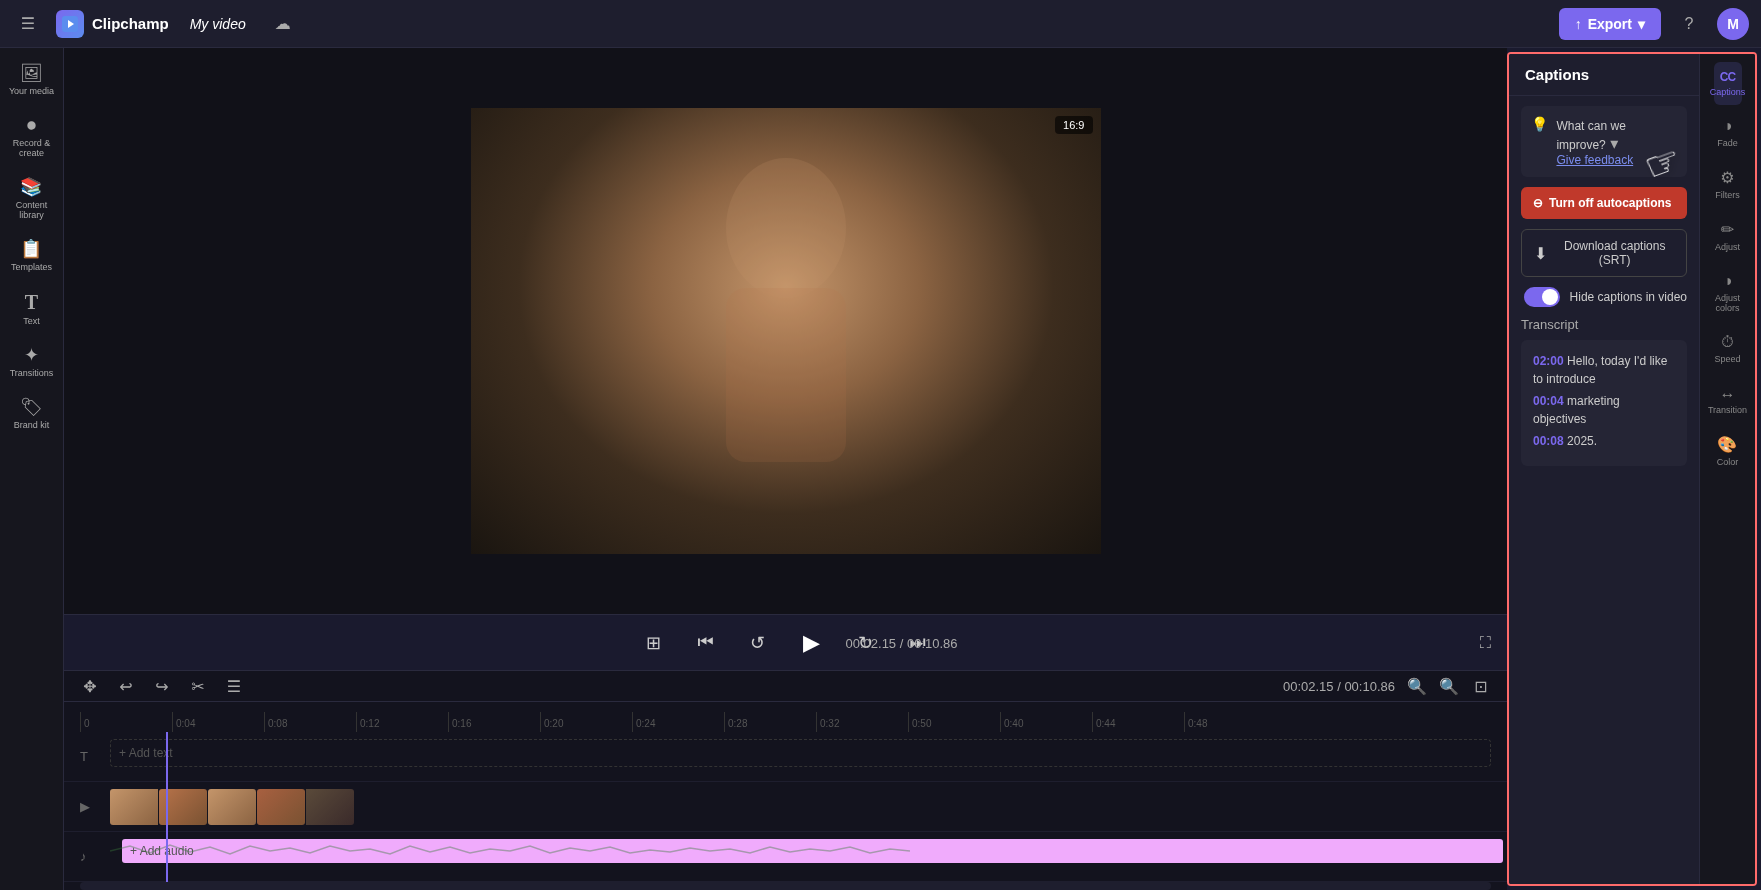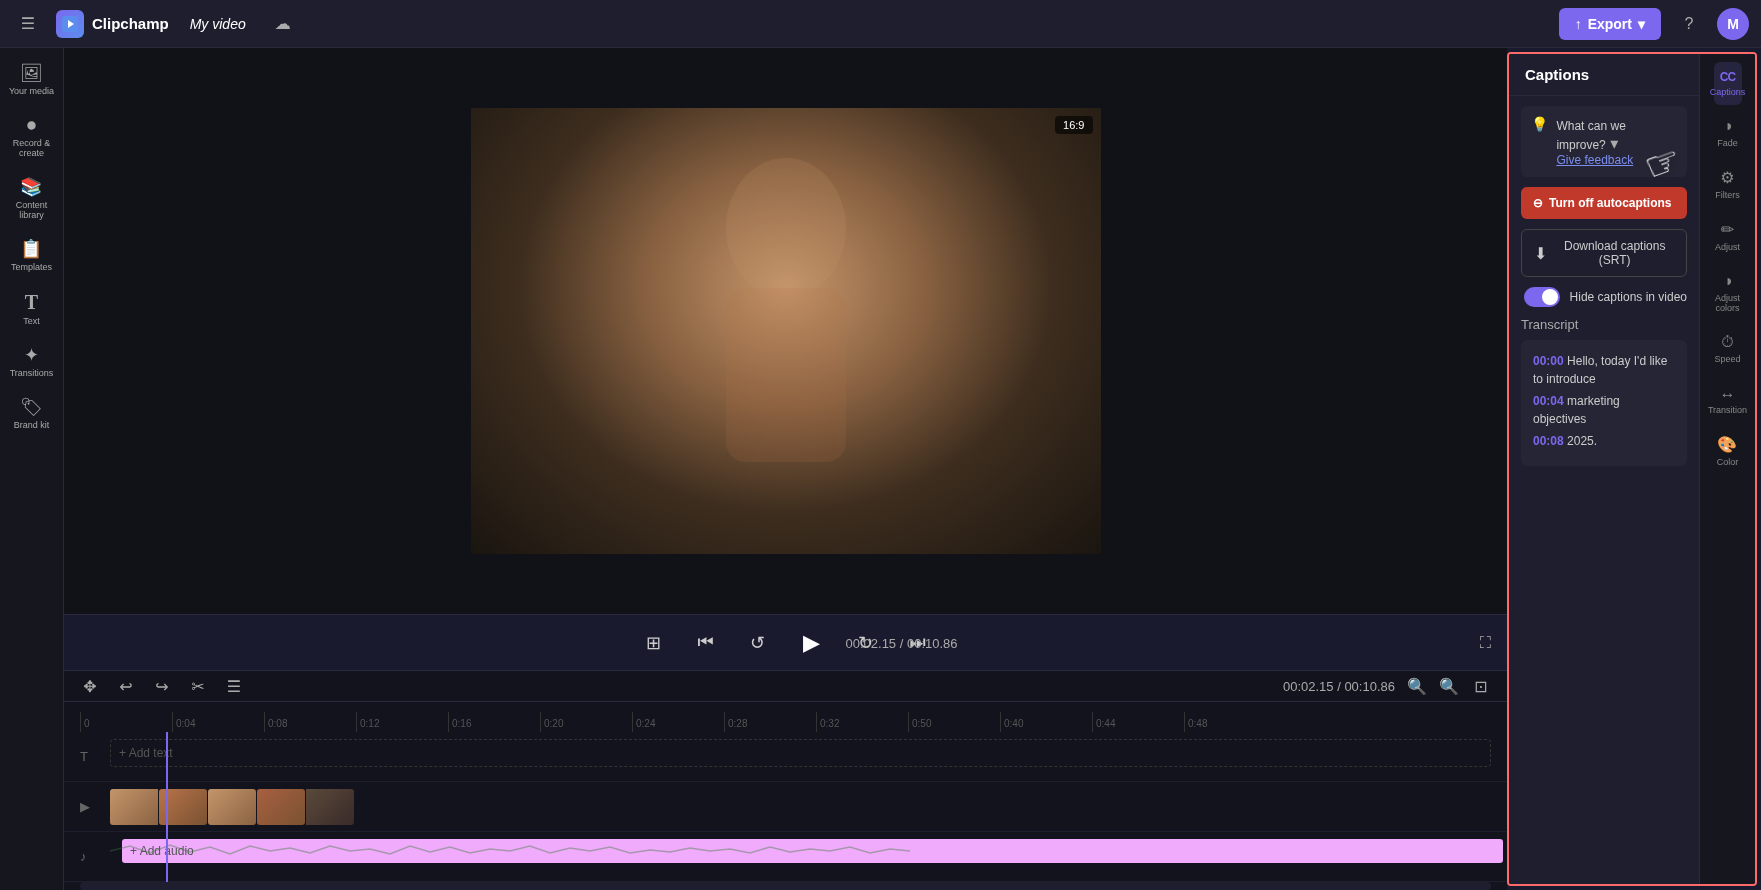--- a/index.html
+++ b/index.html
@@ -731,21 +731,21 @@
 
       <div class="hide-captions-row">
         <div class="toggle-switch"></div>
         <span class="toggle-label">Hide captions in video</span>
       </div>
 
       <div class="transcript-section">
         <div class="transcript-title">Transcript</div>
         <div class="transcript-box">
           <div class="transcript-line">
-            <span class="transcript-time">00:00</span>
+            <span class="transcript-time">02:00</span>
             <span> Hello, today I'd like to introduce</span>
           </div>
           <div class="transcript-line">
             <span class="transcript-time">00:04</span>
             <span> marketing objectives</span>
           </div>
           <div class="transcript-line">
             <span class="transcript-time">00:08</span>
             <span> 2025.</span>
           </div>

